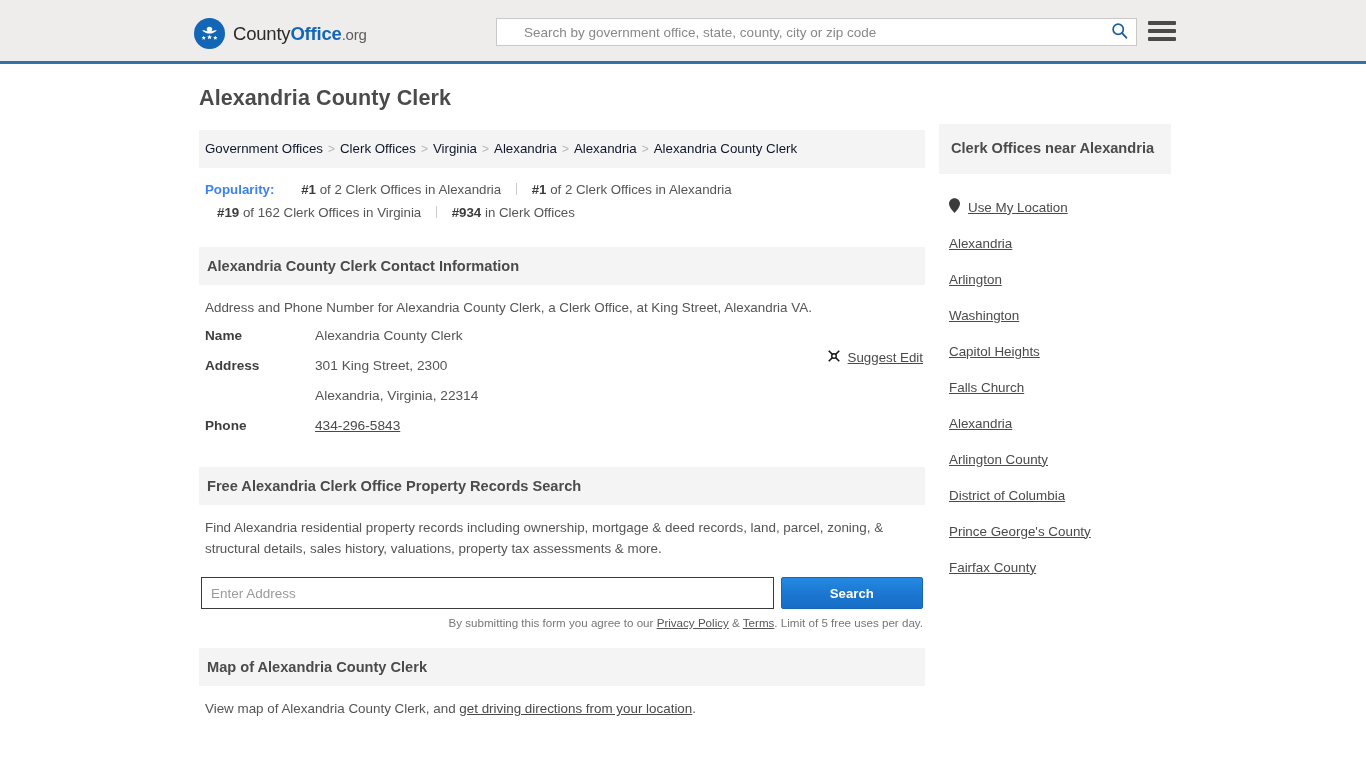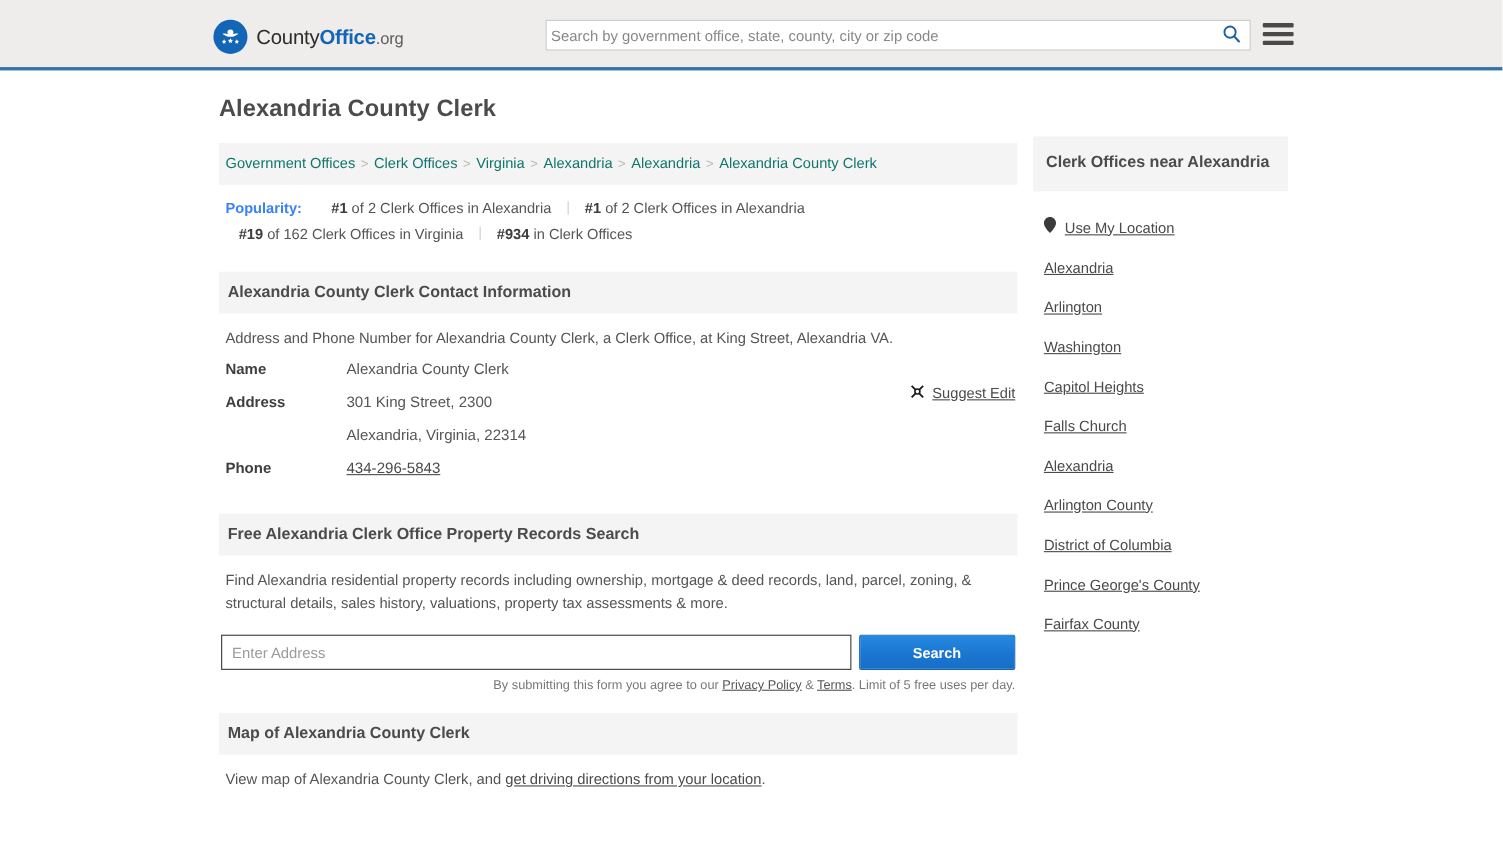--- a/index.html
+++ b/index.html
@@ -59,21 +59,21 @@
     background: #ffffff;
     border: 1px solid #c8c8c8;
     display: flex;
     align-items: center;
   }
   .search-input {
     flex: 1 1 auto;
     border: 0;
     outline: 0;
     height: 26px;
-    padding: 0 4px;
+    padding: 0 27px;
     font-family: "Liberation Sans", sans-serif;
     font-size: 13.5px;
     color: #333;
     background: transparent;
   }
   .search-input::placeholder { color: #888888; }
   .search-btn-icon {
     width: 34px;
     height: 26px;
     display: flex;
@@ -131,21 +131,21 @@
 
   
   .breadcrumb {
     background: #f4f4f4;
     padding: 10px 8px 10px 6px;
     font-size: 13.3px;
     color: #6f6f6f;
     line-height: 18px;
   }
   .breadcrumb a {
-    color: #0f766e;
+    color: #0f172a;
     text-decoration: none;
   }
   .breadcrumb .sep {
     color: #b6b6b6;
     margin: 0 5px;
     font-size: 12px;
   }
 
   
   .popularity {

